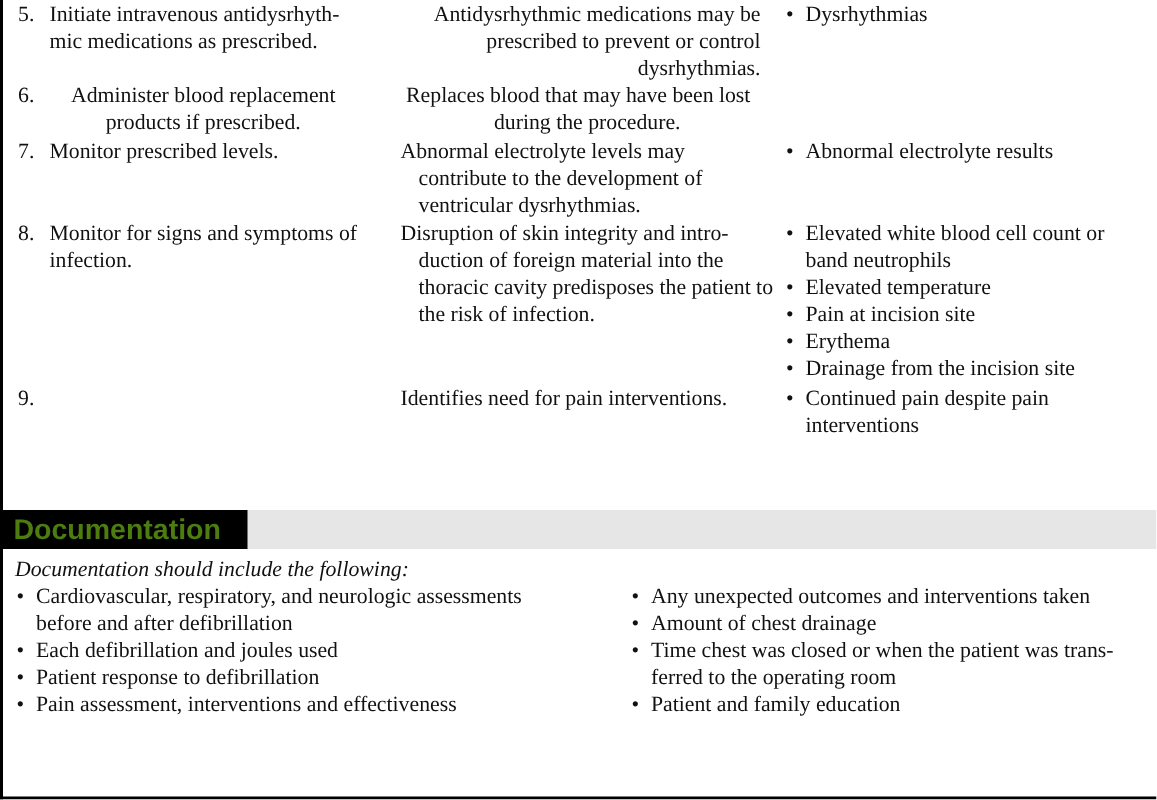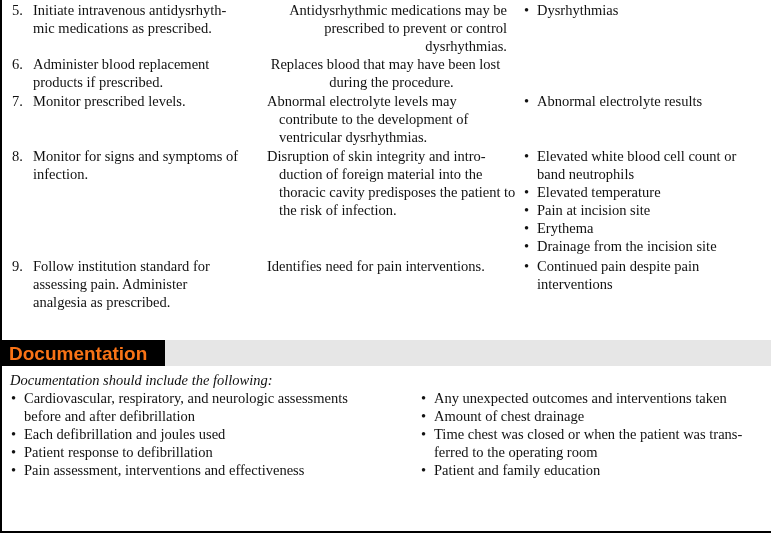--- a/index.html
+++ b/index.html
@@ -23,21 +23,21 @@
     .rat { padding-left: 12px; text-indent: -12px; }
     ul.bul { list-style: none; margin: 0; padding: 0; }
     ul.bul li { position: relative; padding-left: 14px; }
     ul.bul li::before { content: "\2022"; position: absolute; left: 1px; top: 0; }
     .doc-header-band {
       position: absolute; left: 2px; top: 340px; width: 769px; height: 26px;
       background: #e6e6e6;
     }
     .doc-header {
       position: absolute; left: 2px; top: 340px; height: 26px; width: 163px;
-      background: #000; color: #f97316;
+      background: #000; color: #4d7c0f;
       font-family: "Liberation Sans", "DejaVu Sans", sans-serif;
       font-weight: bold; font-size: 19px; line-height: 27px;
       padding-left: 7px; box-sizing: border-box;
     }
     .doc-intro {
       position: absolute; left: 10px; top: 371px; font-style: italic;
     }
     .doc-left { position: absolute; left: 10px; top: 389px; width: 370px; }
     .doc-right { position: absolute; left: 420px; top: 389px; width: 360px; }
   </style>
@@ -55,21 +55,21 @@
   <div class="col c3">
     <ul class="bul">
       <li>Dysrhythmias</li>
     </ul>
   </div>
 </div>
 
 <div class="row" style="top:55px;">
   <div class="col c1 step">
     <span class="num">6.</span>
-    <span style="display:block;width:205px;">Administer blood replacement products if prescribed.</span>
+    <span style="display:block;width:205px;text-align:center;">Administer blood replacement products if prescribed.</span>
   </div>
   <div class="col c2 rat" style="width:225px;text-align:center;">Replaces blood that may have been lost during the procedure.</div>
 </div>
 
 <div class="row" style="top:92px;">
   <div class="col c1 step">
     <span class="num">7.</span>
     <span style="display:block;width:215px;">Monitor prescribed levels.</span>
   </div>
   <div class="col c2 rat" style="width:205px;font-family:Liberation Serif, serif;">Abnormal electrolyte levels may contribute to the development of ventricular dysrhythmias.</div>
@@ -93,21 +93,20 @@
       <li>Pain at incision site</li>
       <li>Erythema</li>
       <li>Drainage from the incision site</li>
     </ul>
   </div>
 </div>
 
 <div class="row" style="top:257px;">
   <div class="col c1 step">
     <span class="num">9.</span>
-    <span style="display:block;width:205px;">Follow institution standard for assessing pain. Administer analgesia as prescribed.</span>
   </div>
   <div class="col c2 rat" style="width:240px;">Identifies need for pain interventions.</div>
   <div class="col c3">
     <ul class="bul" style="width:200px;">
       <li>Continued pain despite pain interventions</li>
     </ul>
   </div>
 </div>
 
 <div class="doc-header-band"></div>

